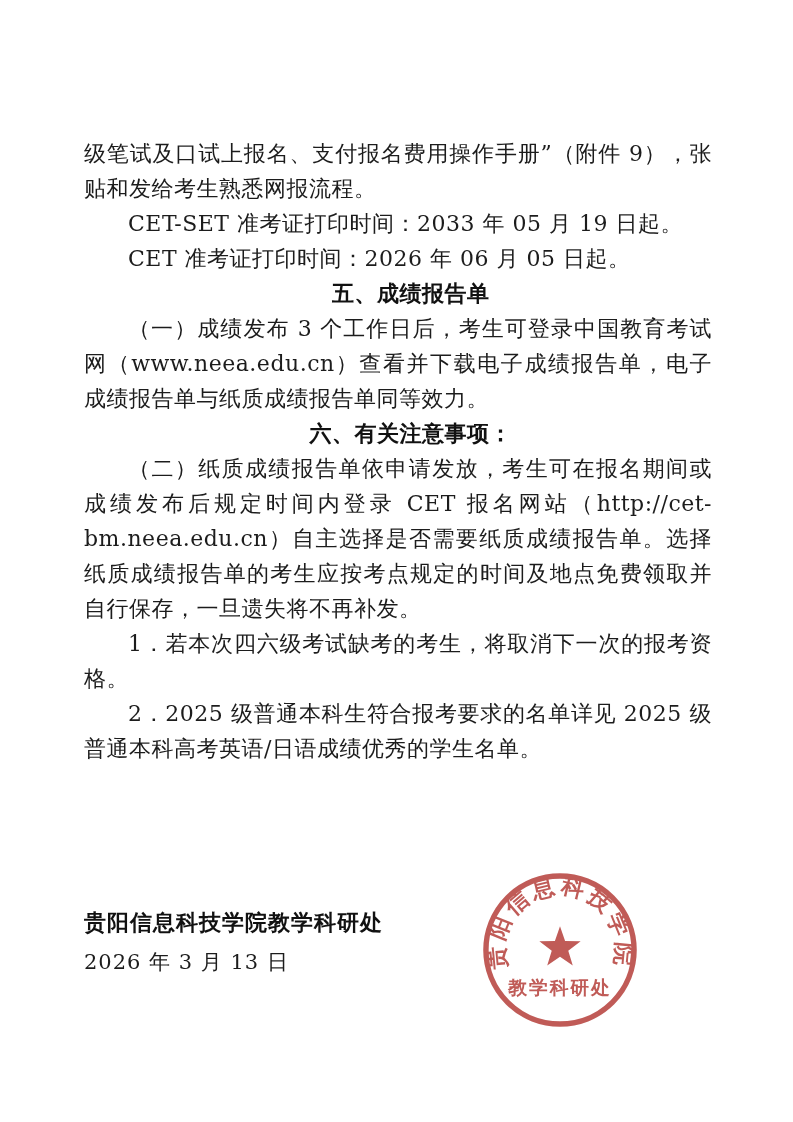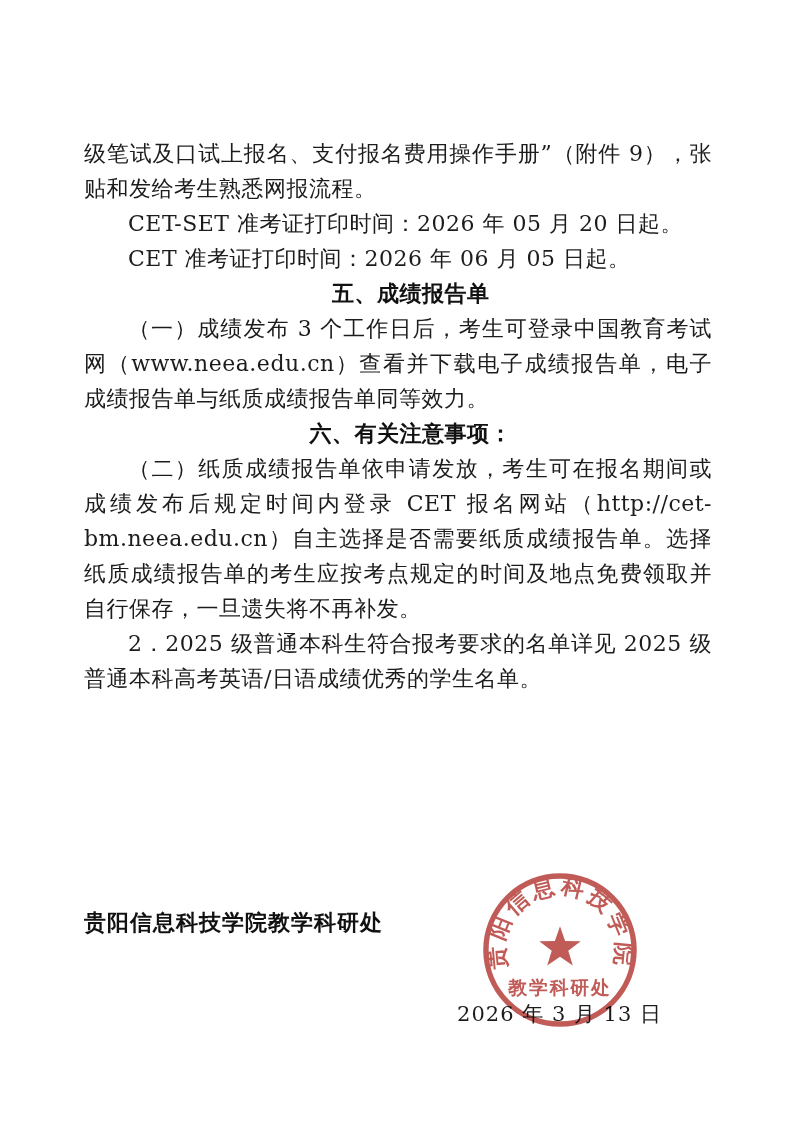--- a/index.html
+++ b/index.html
@@ -48,25 +48,25 @@
     box-sizing: border-box;
     padding-right: 62px;
     font-weight: bold;
     font-size: 22px;
     letter-spacing: 1px;
     color: #111111;
   }
   .signature-date {
     position: absolute;
     left: 84px;
-    top: 1000px;
+    top: 948px;
     width: 628px;
     box-sizing: border-box;
     padding-right: 50px;
-    text-align: right;
+    text-align: left;
     font-size: 21px;
     letter-spacing: 1px;
     color: #1c1c1c;
   }
   .seal {
     position: absolute;
     left: 481px;
     top: 871px;
     width: 158px;
     height: 158px;
@@ -80,26 +80,27 @@
     font-weight: bold;
   }
 </style>
 </head>
 <body>
 
 <main>
 
   <section class="doc-content">
       <p class="para continuation">级笔试及口试上报名、支付报名费用操作手册”（附件 9），张贴和发给考生熟悉网报流程。</p>
-      <p class="para body">CET-SET 准考证打印时间：2026 年 05 月 20 日起。</p>
+      <p class="para body">CET-SET 准考证打印时间：2033 年 05 月 19 日起。</p>
       <p class="para body">CET 准考证打印时间：2026 年 06 月 05 日起。</p>
       <p class="para heading">五、成绩报告单</p>
       <p class="para body">（一）成绩发布 3 个工作日后，考生可登录中国教育考试网（www.neea.edu.cn）查看并下载电子成绩报告单，电子成绩报告单与纸质成绩报告单同等效力。</p>
       <p class="para heading">六、有关注意事项：</p>
       <p class="para body">（二）纸质成绩报告单依申请发放，考生可在报名期间或成绩发布后规定时间内登录 CET 报名网站（http://cet-bm.neea.edu.cn）自主选择是否需要纸质成绩报告单。选择纸质成绩报告单的考生应按考点规定的时间及地点免费领取并自行保存，一旦遗失将不再补发。</p>
+      <p class="para body">1．若本次四六级考试缺考的考生，将取消下一次的报考资格。</p>
       <p class="para body">2．2025 级普通本科生符合报考要求的名单详见 2025 级普通本科高考英语/日语成绩优秀的学生名单。</p>
     </section>
 
   <div class="signature-name">贵阳信息科技学院教学科研处</div>
 
   <div class="signature-date">2026 年 3 月 13 日</div>
 
   <div class="seal">
     <svg viewBox="0 0 160 160" xmlns="http://www.w3.org/2000/svg">
       <defs>

